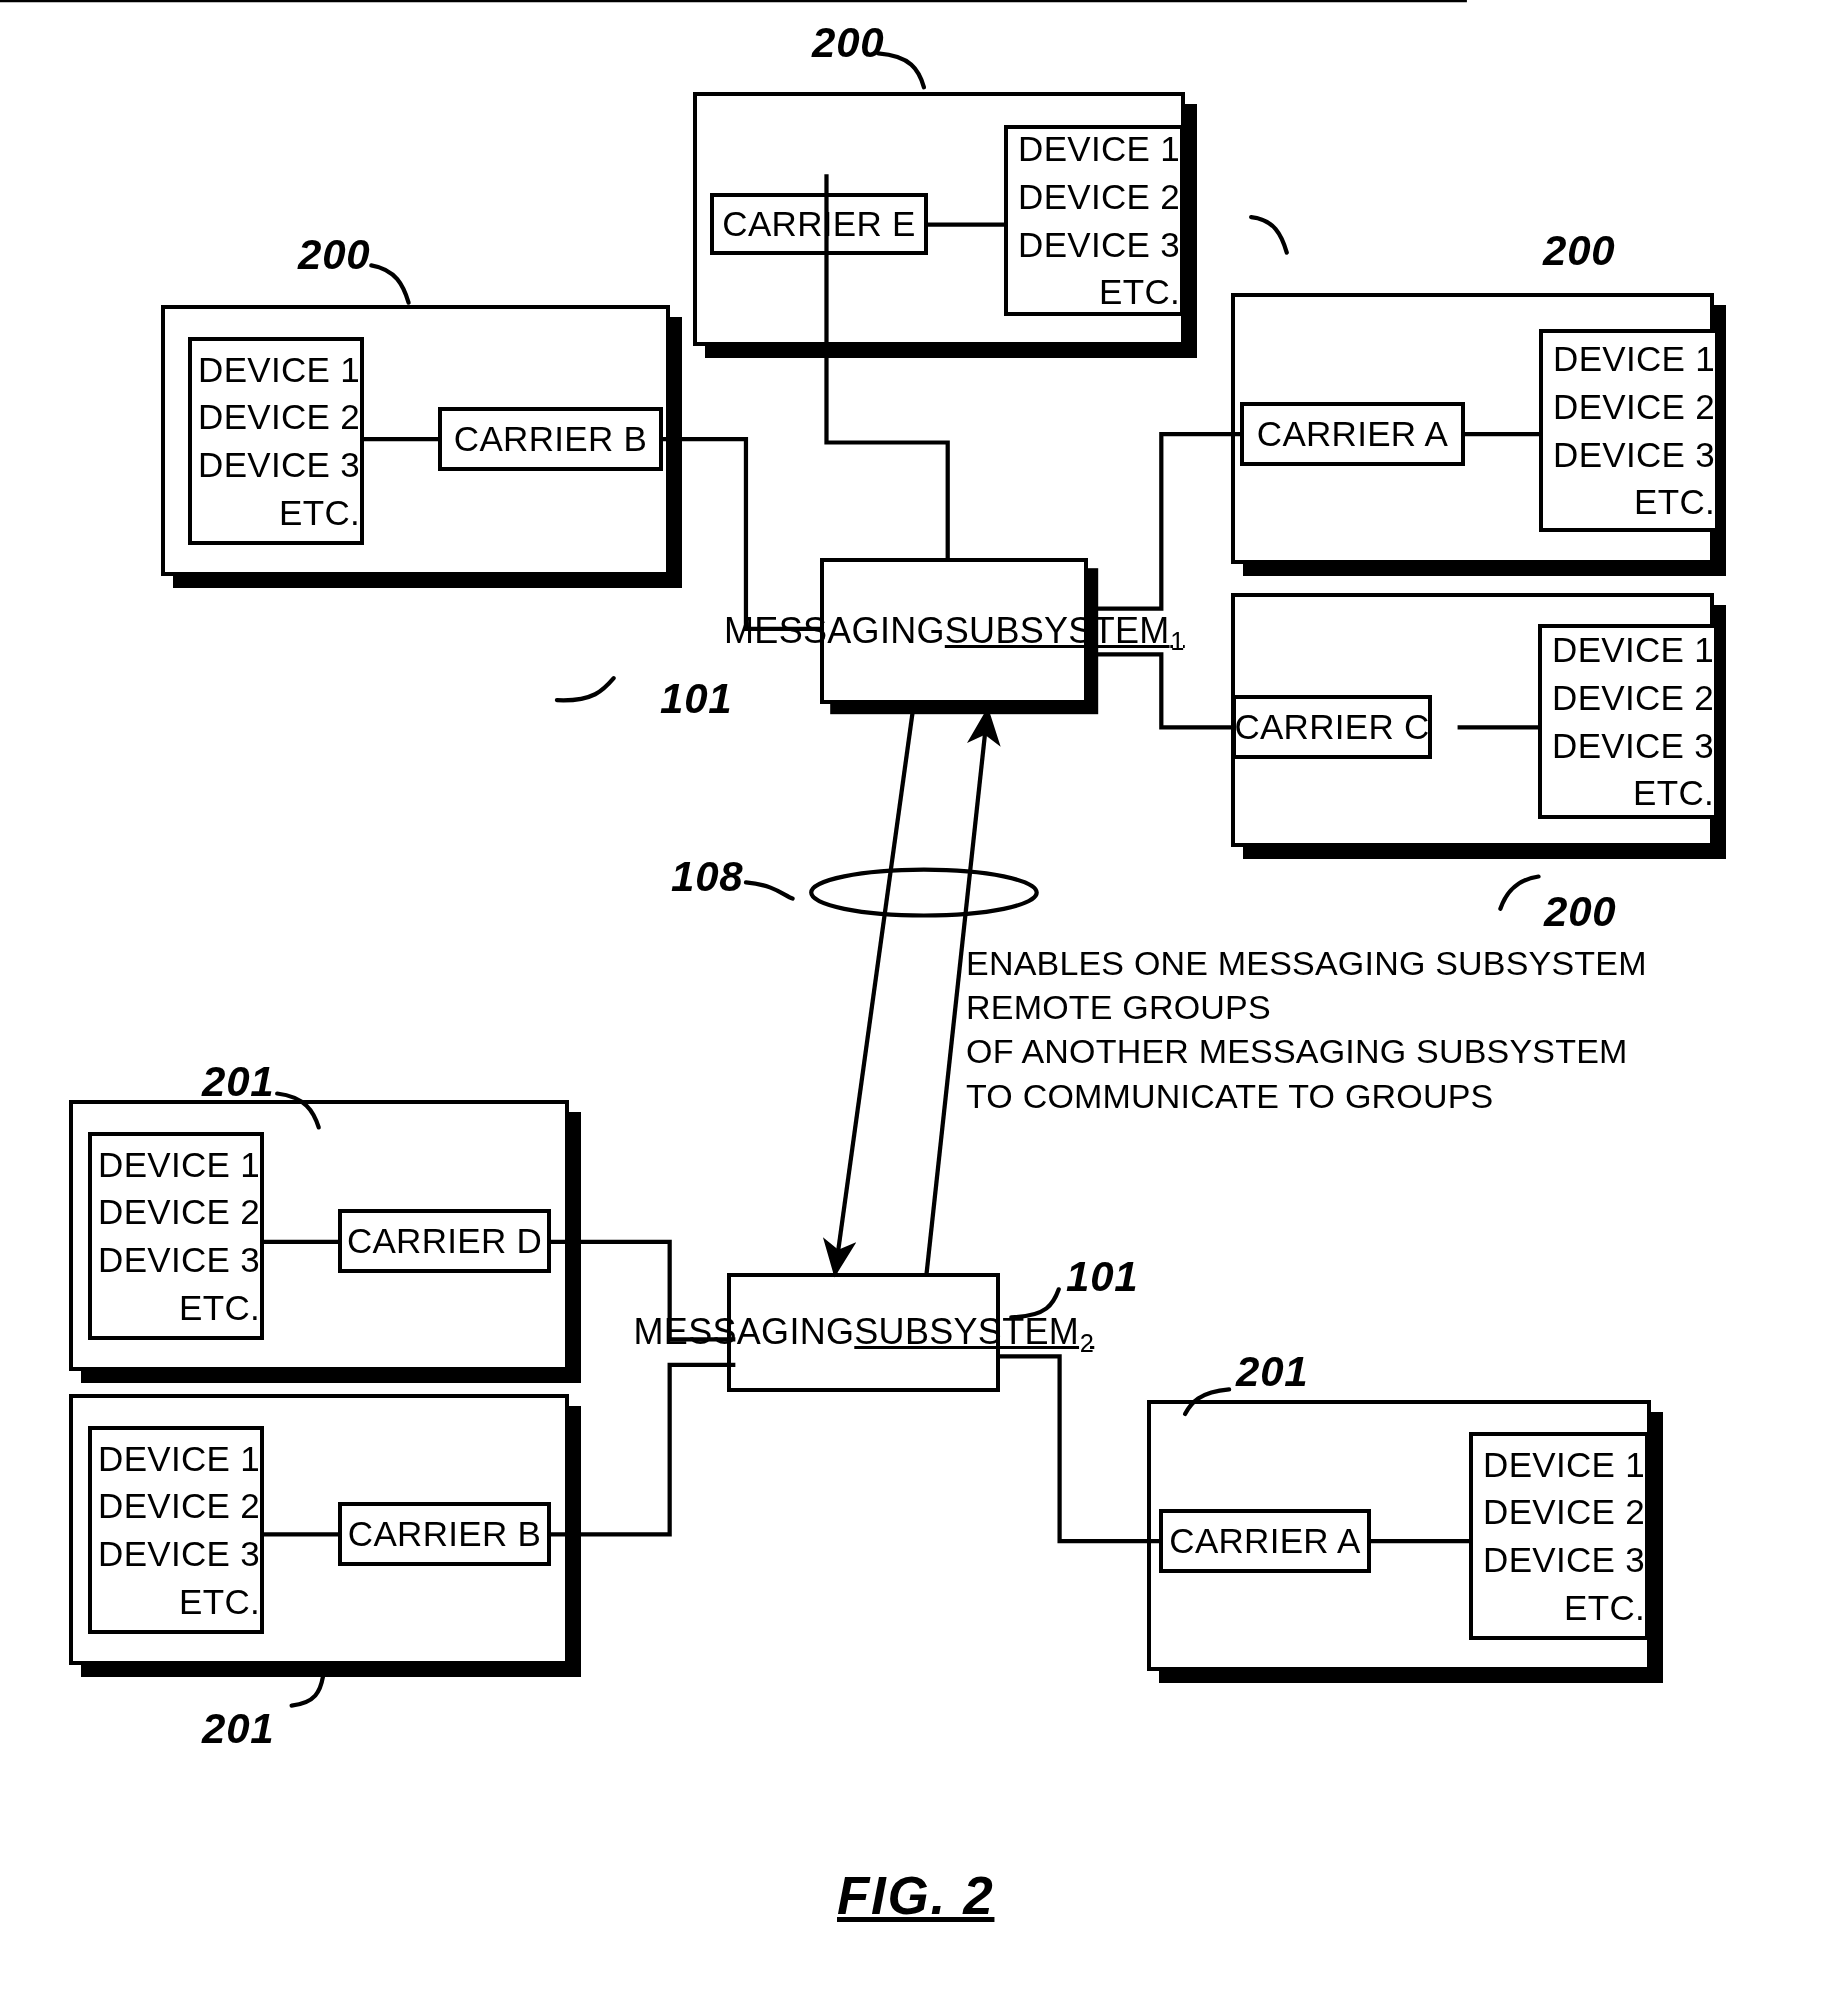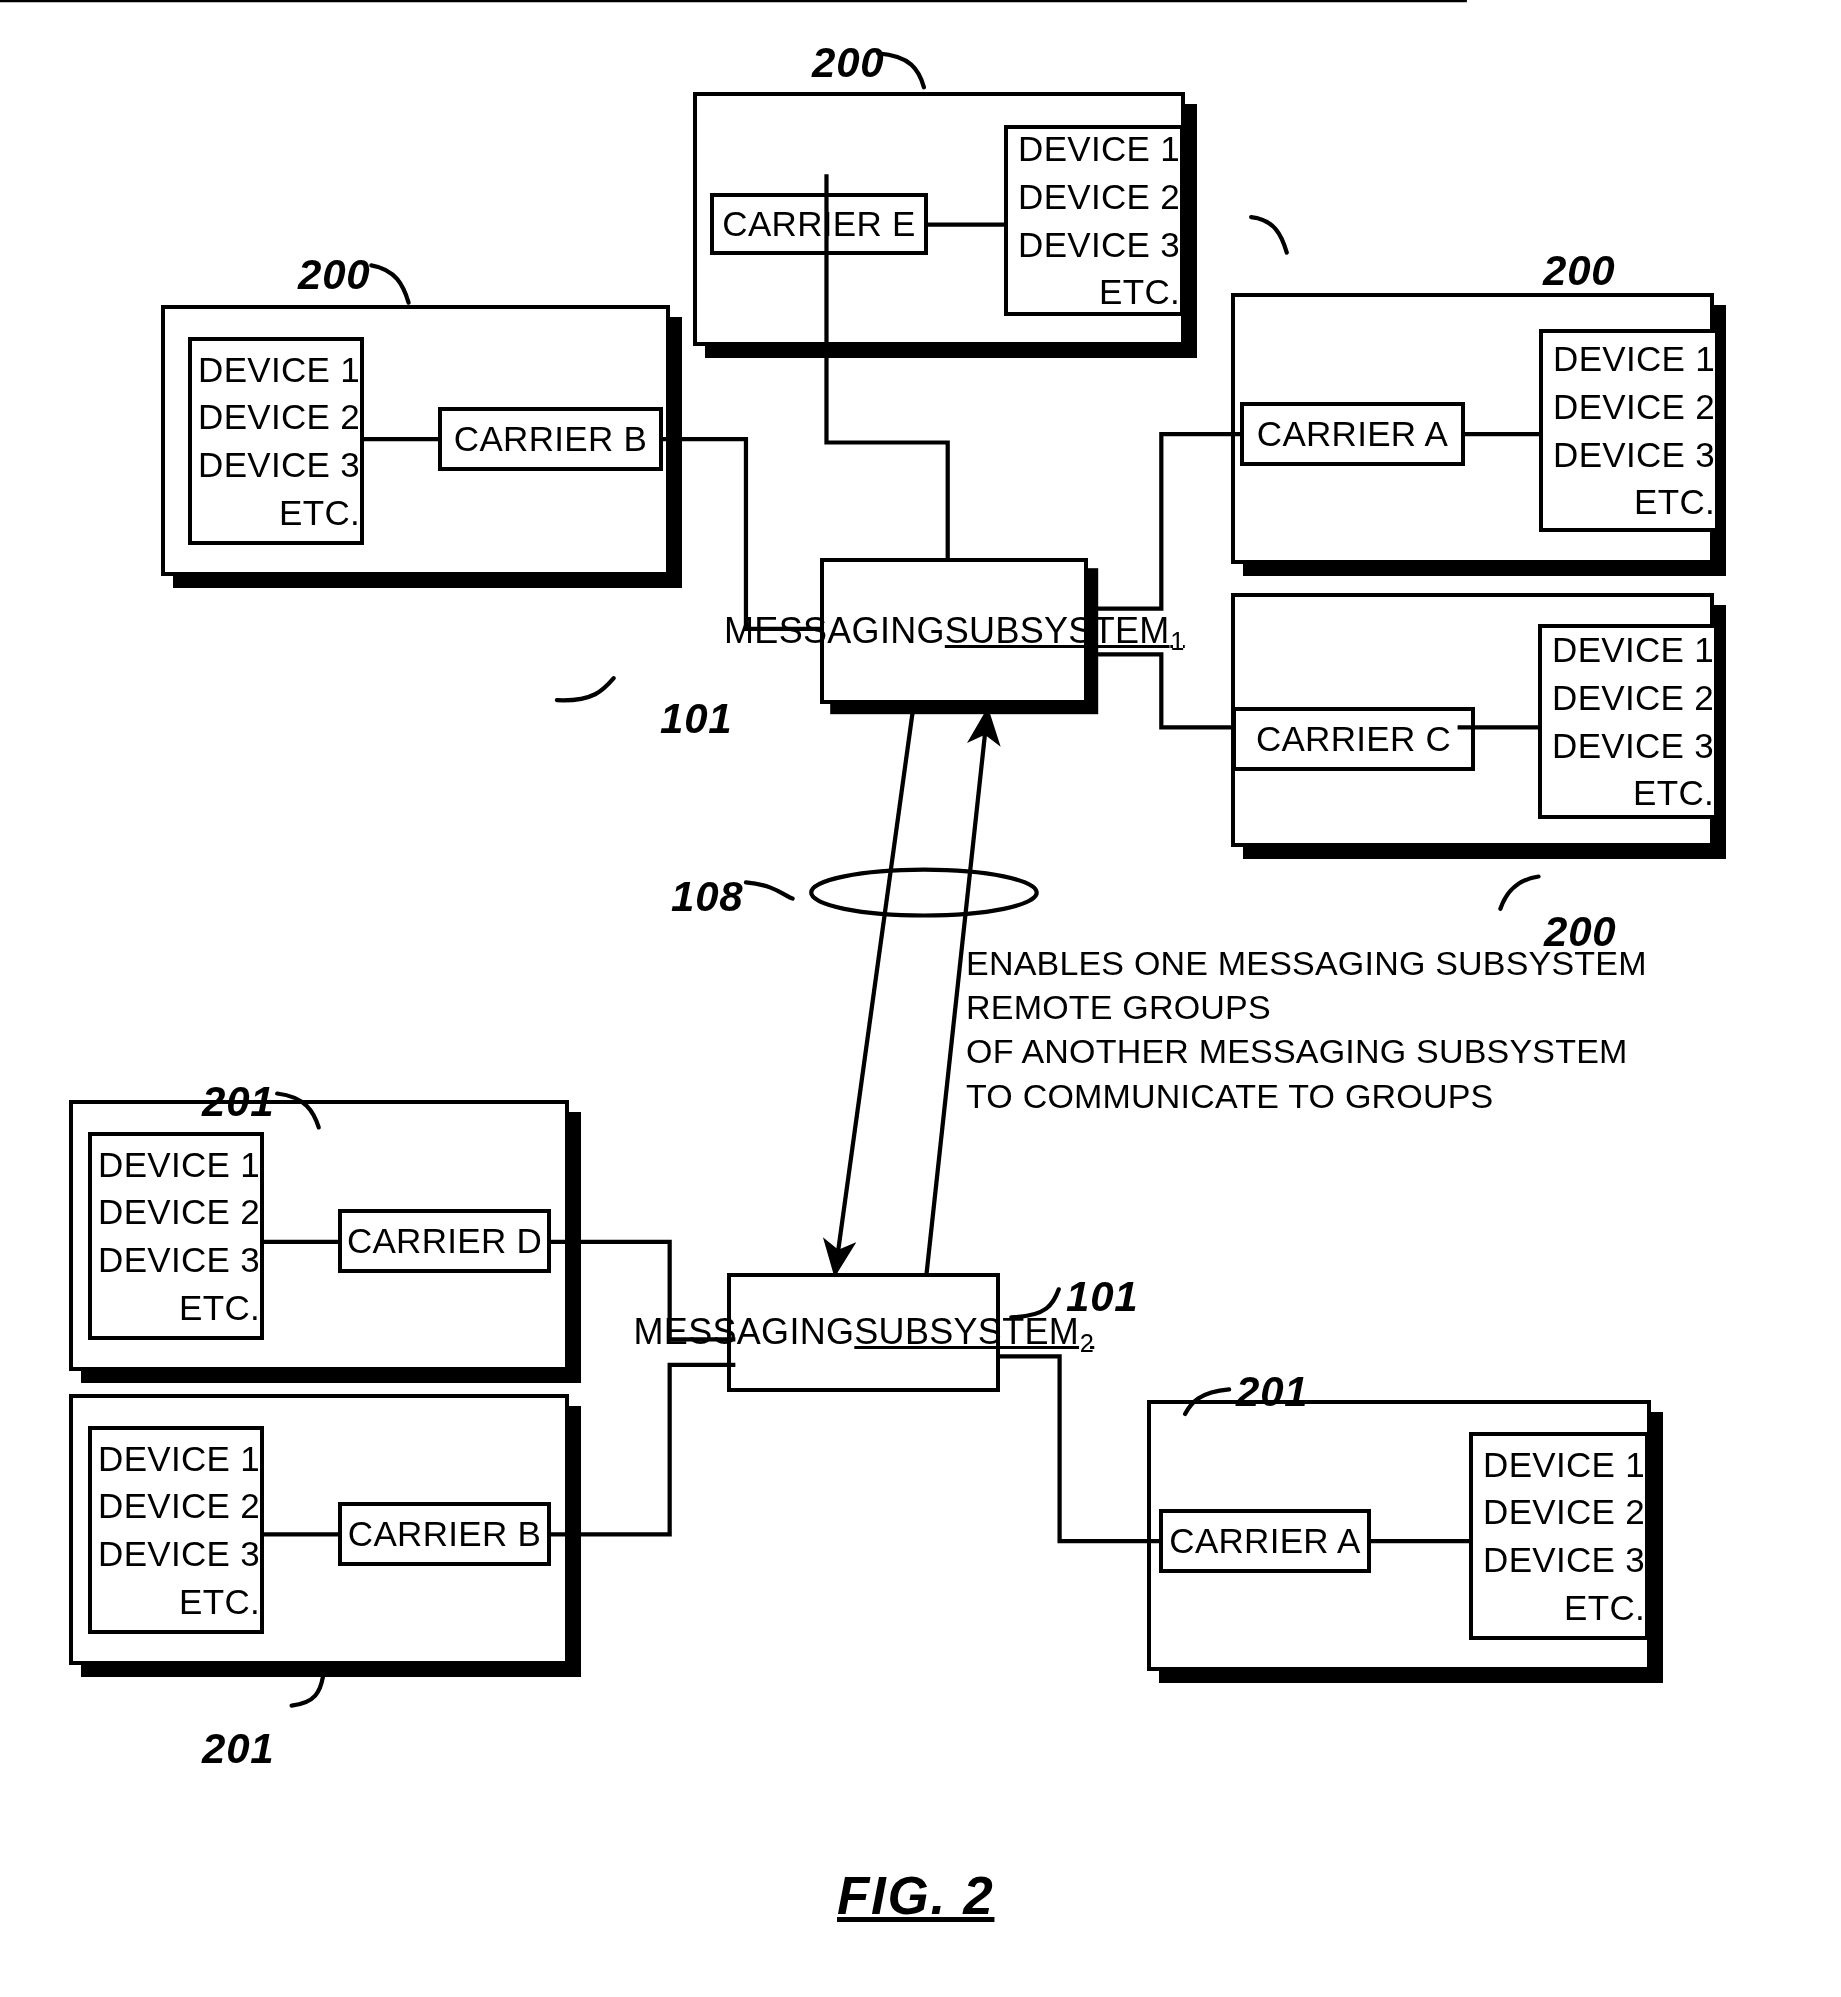--- a/index.html
+++ b/index.html
@@ -24,21 +24,21 @@
 
   .msbox{position:absolute;border:4.2px solid #000;background:#fff;box-sizing:border-box;
          box-shadow:10.2px 10.2px 0 0 #000;z-index:8;
          display:flex;align-items:center;justify-content:center;}
   .msbox .l1{font-size:36px;line-height:1.18;letter-spacing:0.3px;white-space:nowrap;}
   .msbox .l2{font-size:36px;line-height:1.18;letter-spacing:0.3px;white-space:nowrap;text-decoration:underline;}
   .msbox .l2 sub{font-size:25.4px;vertical-align:baseline;position:relative;top:7.6px;left:0.8px;}
 
   
   .ref{position:absolute;font-family:"Liberation Sans", sans-serif;font-style:italic;
-       font-size:42px;font-weight:700;letter-spacing:0.8px;z-index:20;white-space:nowrap;margin-top:20px;}
+       font-size:42px;font-weight:700;letter-spacing:0.8px;z-index:20;white-space:nowrap;}
 
   
   .note{position:absolute;z-index:20;font-size:34px;line-height:1.30;letter-spacing:0.2px;
         white-space:nowrap;}
   .note div{white-space:nowrap;}
 
   
   .figcap{position:absolute;font-style:italic;font-weight:700;font-size:53px;
           letter-spacing:1.7px;z-index:20;white-space:nowrap;}
 
@@ -143,21 +143,21 @@
   <div class="carrier" style="left:1240px;top:402px;width:225px;height:64px;">CARRIER A</div>
   <div class="ref" style="left:1543px;top:227px;">200</div>
 
   <div class="grp" style="left:1231px;top:593px;width:483px;height:254px;"></div>
   <div class="dev" style="left:1538px;top:624px;width:180px;height:195px;">
     <span>DEVICE 1</span>
     <span>DEVICE 2</span>
     <span>DEVICE 3</span>
     <span class="etc">ETC.</span>
   </div>
-  <div class="carrier" style="left:1232px;top:695px;width:243px;height:64px;margin-top:12px;">CARRIER C</div>
+  <div class="carrier" style="left:1232px;top:695px;width:200px;height:64px;">CARRIER C</div>
   <div class="ref" style="left:1544px;top:888px;">200</div>
 
   <div class="msbox" style="left:820px;top:558px;width:268px;height:146px;">
     <span class="l1">MESSAGING</span>
     <span class="l2"><span>SUBSYSTEM</span><sub>1</sub></span>
   </div>
   <div class="ref" style="left:660px;top:675px;">101</div>
 
   <div class="ref" style="left:671px;top:853px;">108</div>
 

